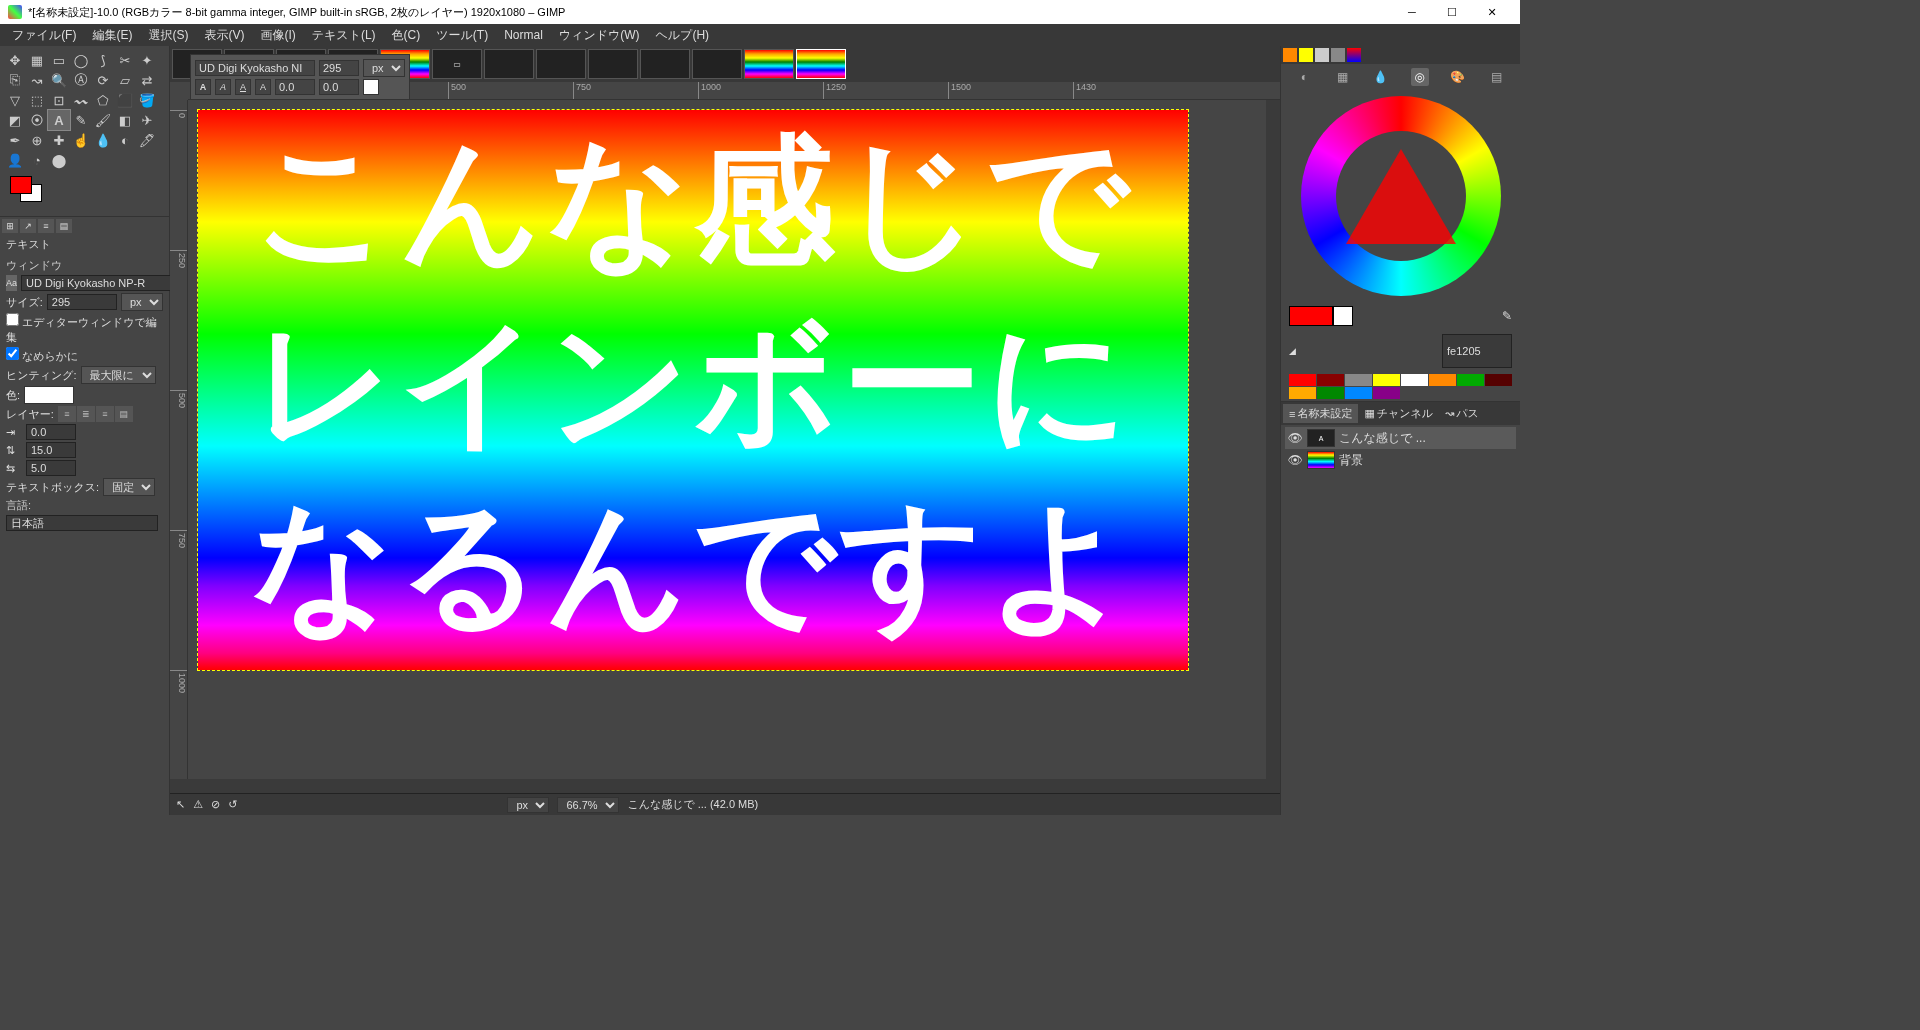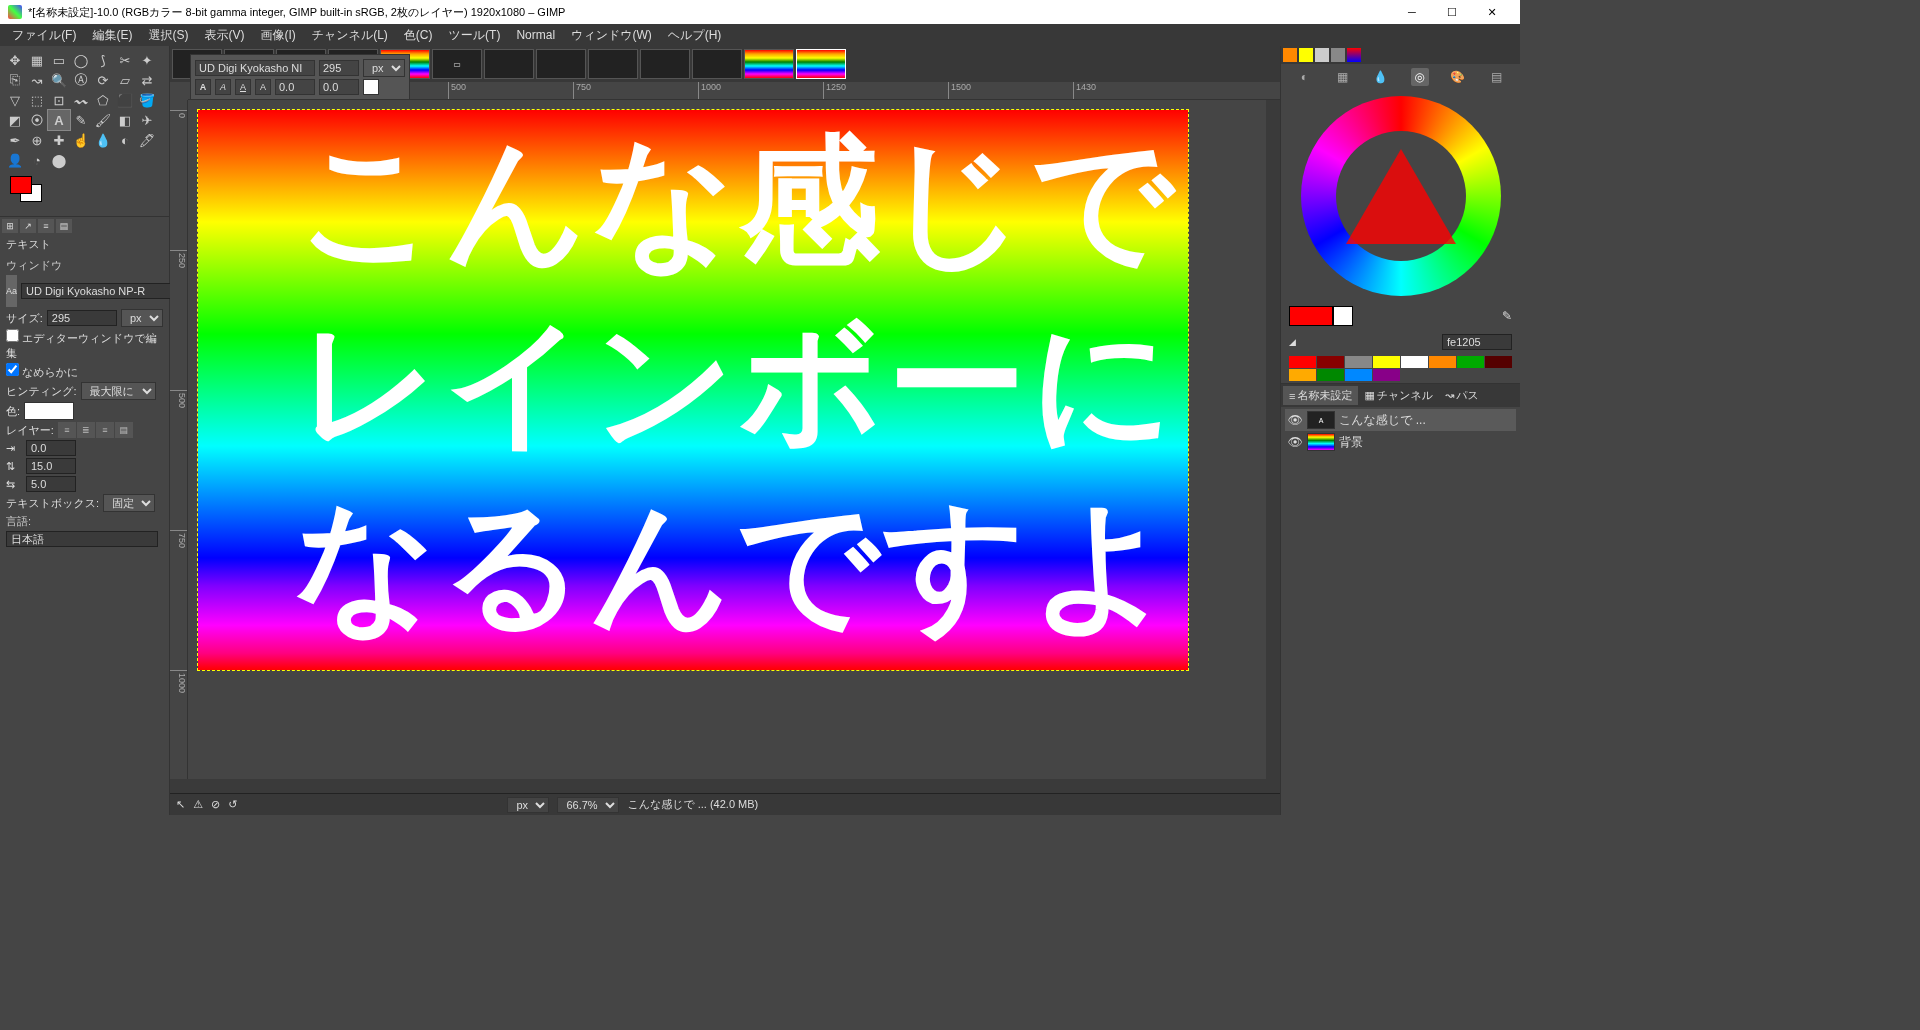--- a/index.html
+++ b/index.html
@@ -49,21 +49,21 @@
 .image-tab.active { border-color: #fff; }
 
 .ruler-h { height: 18px; background: #454545; border-bottom: 1px solid #333; position: relative; font-size: 9px; display: flex; margin-left: 18px; }
 .ruler-h .tick { position: absolute; top: 0; height: 100%; border-left: 1px solid #888; padding-left: 2px; color: #aaa; }
 .canvas-wrap { flex: 1; display: flex; min-height: 0; }
 .ruler-v { width: 18px; background: #454545; border-right: 1px solid #333; position: relative; font-size: 9px; }
 .ruler-v .tick { position: absolute; left: 0; width: 100%; border-top: 1px solid #888; writing-mode: vertical-rl; color: #aaa; padding-top: 2px; }
 
 .canvas-scroll { flex: 1; background: #454545; overflow: auto; position: relative; }
 .canvas { margin: 10px; width: 990px; height: 560px; background: linear-gradient(to bottom, #ff0000 0%, #ff8000 10%, #ffff00 20%, #80ff00 30%, #00ff00 40%, #00ff80 50%, #00ffff 60%, #0080ff 70%, #0000ff 80%, #8000ff 85%, #ff00ff 92%, #ff0080 97%, #ff0000 100%); position: relative; outline: 1px dashed #ff0; }
-.canvas-text { color: #fff; font-weight: bold; font-size: 140px; line-height: 1.3; text-align: right; padding: 0 10px; font-family: "Yu Gothic", sans-serif; letter-spacing: 4px; white-space: pre-line; }
+.canvas-text { color: #fff; font-weight: bold; font-size: 140px; line-height: 1.3; text-align: center; padding: 0 10px; font-family: "Yu Gothic", sans-serif; letter-spacing: 4px; white-space: pre-line; }
 
 
 .text-float { position: absolute; top: 54px; left: 190px; background: #555; border: 1px solid #333; padding: 4px; z-index: 10; display: flex; flex-direction: column; gap: 2px; font-size: 11px; }
 .text-float .row { display: flex; gap: 4px; align-items: center; }
 .text-float input { background: #444; border: 1px solid #333; color: #ddd; padding: 1px 3px; font-size: 11px; }
 .tf-btn { width: 16px; height: 16px; background: #444; border: 1px solid #333; display: flex; align-items: center; justify-content: center; font-size: 9px; cursor: pointer; }
 
 
 .right-panel { width: 240px; background: #454545; border-left: 1px solid #333; display: flex; flex-direction: column; }
 .rp-tabs { display: flex; gap: 2px; padding: 2px; background: #383838; }
@@ -74,21 +74,21 @@
 
 .color-wheel-wrap { display: flex; justify-content: center; padding: 6px; }
 .color-wheel { width: 200px; height: 200px; border-radius: 50%; background: conic-gradient(red, yellow, lime, cyan, blue, magenta, red); position: relative; display: flex; align-items: center; justify-content: center; }
 .color-triangle { width: 0; height: 0; border-left: 55px solid transparent; border-right: 55px solid transparent; border-bottom: 95px solid rgba(255,0,0,0.8); position: relative; }
 .color-wheel::after { content: ""; position: absolute; width: 130px; height: 130px; border-radius: 50%; background: #454545; }
 .color-triangle-wrap { position: absolute; z-index: 2; }
 
 .color-info { padding: 4px 8px; display: flex; align-items: center; gap: 6px; }
 .ci-swatch { width: 44px; height: 20px; background: #ff0000; border: 1px solid #000; }
 .ci-swatch2 { width: 20px; height: 20px; background: #fff; border: 1px solid #000; margin-left: -6px; }
-.ci-hex { background: #3a3a3a; border: 1px solid #222; color: #ddd; padding: 1px 4px; font-size: 11px; width: 70px; }
+.ci-hex { background: #3a3a3a; border: 1px solid #222; color: #ddd; padding: 10px 4px; font-size: 11px; width: 70px; }
 .palette { display: grid; grid-template-columns: repeat(8, 1fr); gap: 1px; padding: 2px 8px; }
 .pal { height: 12px; cursor: pointer; }
 
 .rp-section-tabs { display: flex; background: #383838; padding: 2px; font-size: 11px; border-top: 1px solid #333; }
 .rp-stab { padding: 2px 6px; cursor: pointer; display: flex; align-items: center; gap: 2px; }
 .rp-stab.active { background: #555; }
 
 .layer-opts { padding: 4px 8px; font-size: 11px; }
 .layer-opts .row { display: flex; align-items: center; justify-content: space-between; margin: 2px 0; }
 .layer-list { flex: 1; padding: 2px 4px; overflow-y: auto; }
@@ -118,21 +118,21 @@
   <div class="winbtn">☐</div>
   <div class="winbtn">✕</div>
 </div>
 
 <div class="menubar">
   <div class="menu">ファイル(F)</div>
   <div class="menu">編集(E)</div>
   <div class="menu">選択(S)</div>
   <div class="menu">表示(V)</div>
   <div class="menu">画像(I)</div>
-  <div class="menu">チャンネル(L)</div>
+  <div class="menu">テキスト(L)</div>
   <div class="menu">色(C)</div>
   <div class="menu">ツール(T)</div>
   <div class="menu">Normal</div>
   <div class="menu">ウィンドウ(W)</div>
   <div class="menu">ヘルプ(H)</div>
 </div>
 
 <div class="main">
 
   <div class="left-panel">
@@ -200,21 +200,21 @@
       <div class="tab-btn">↗</div>
       <div class="tab-btn">≡</div>
       <div class="tab-btn">▤</div>
     </div>
 
     <div class="opt-section">テキスト</div>
 
     <div class="opt-section">
       <div class="opt-label">ウィンドウ</div>
       <div class="opt-row">
-        <div style="width:16px;height:32px;background:#666;display:flex;align-items:center;justify-content:center;font-size:9px">Aa</div>
+        <div style="width:16px;height:16px;background:#666;display:flex;align-items:center;justify-content:center;font-size:9px">Aa</div>
         <input class="opt-input" value="UD Digi Kyokasho NP-R" style="">
       </div>
       <div class="opt-row">
         <span>サイズ:</span>
         <input class="opt-input" style="width: 60px;" value="295">
         <select class="opt-select"><option>px</option></select>
       </div>
       <div class="opt-row">
           <label><input type="checkbox" style=""> <span>エディターウィンドウで編集</span></label>
         </div>

